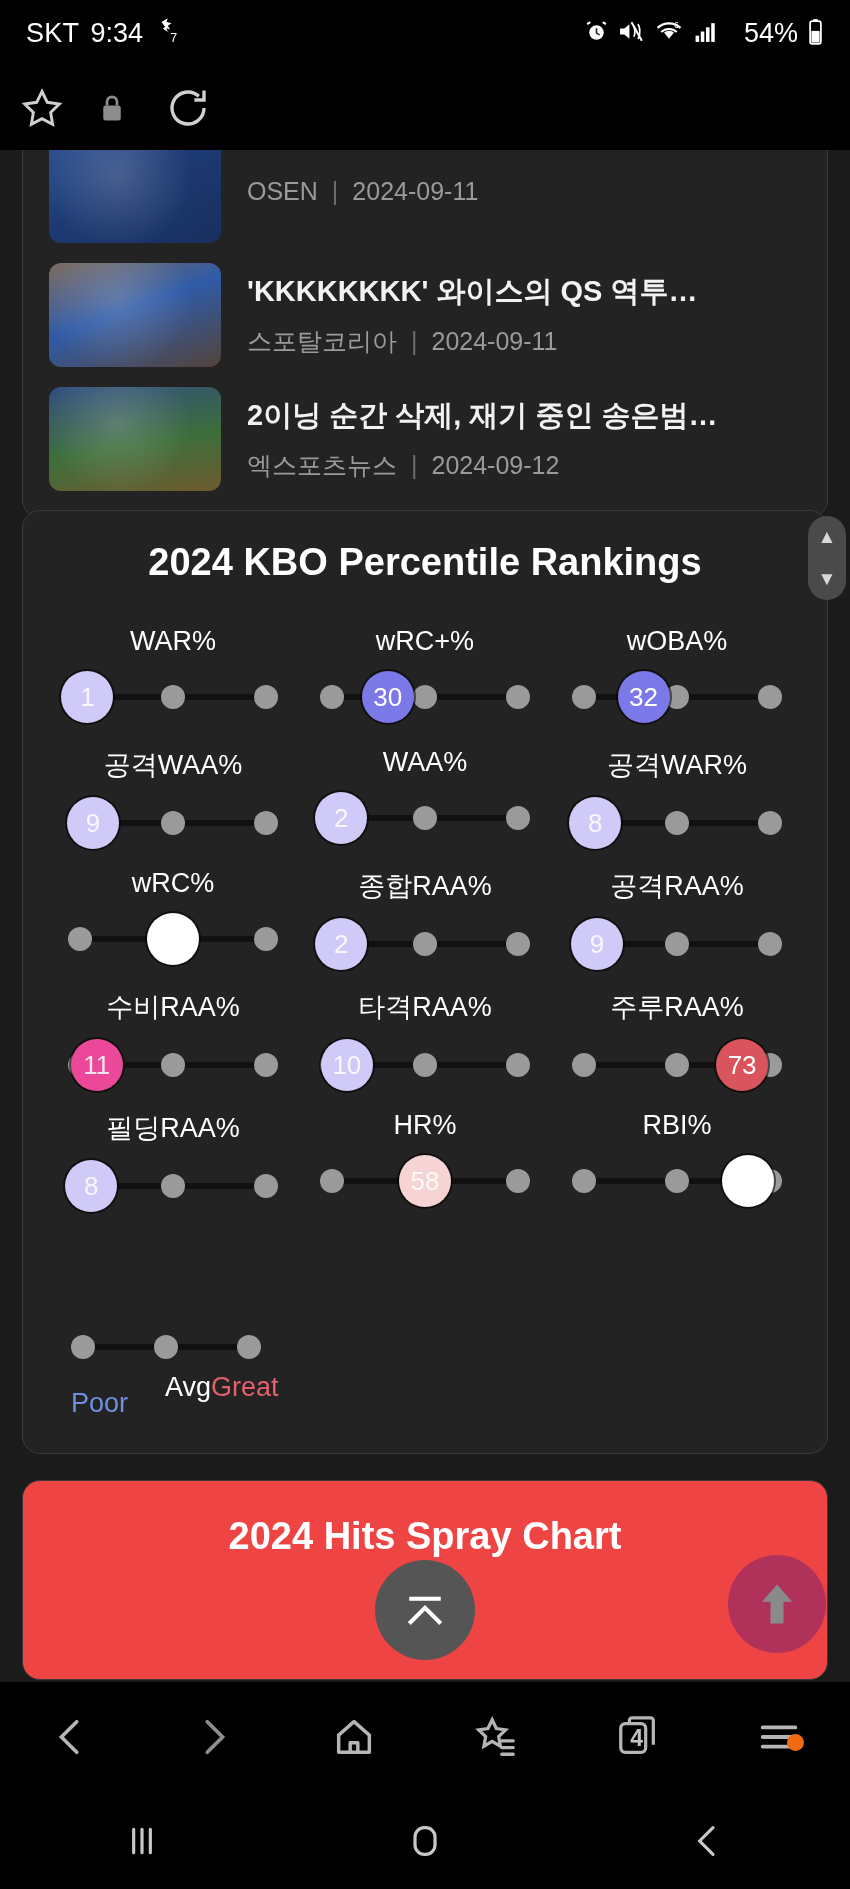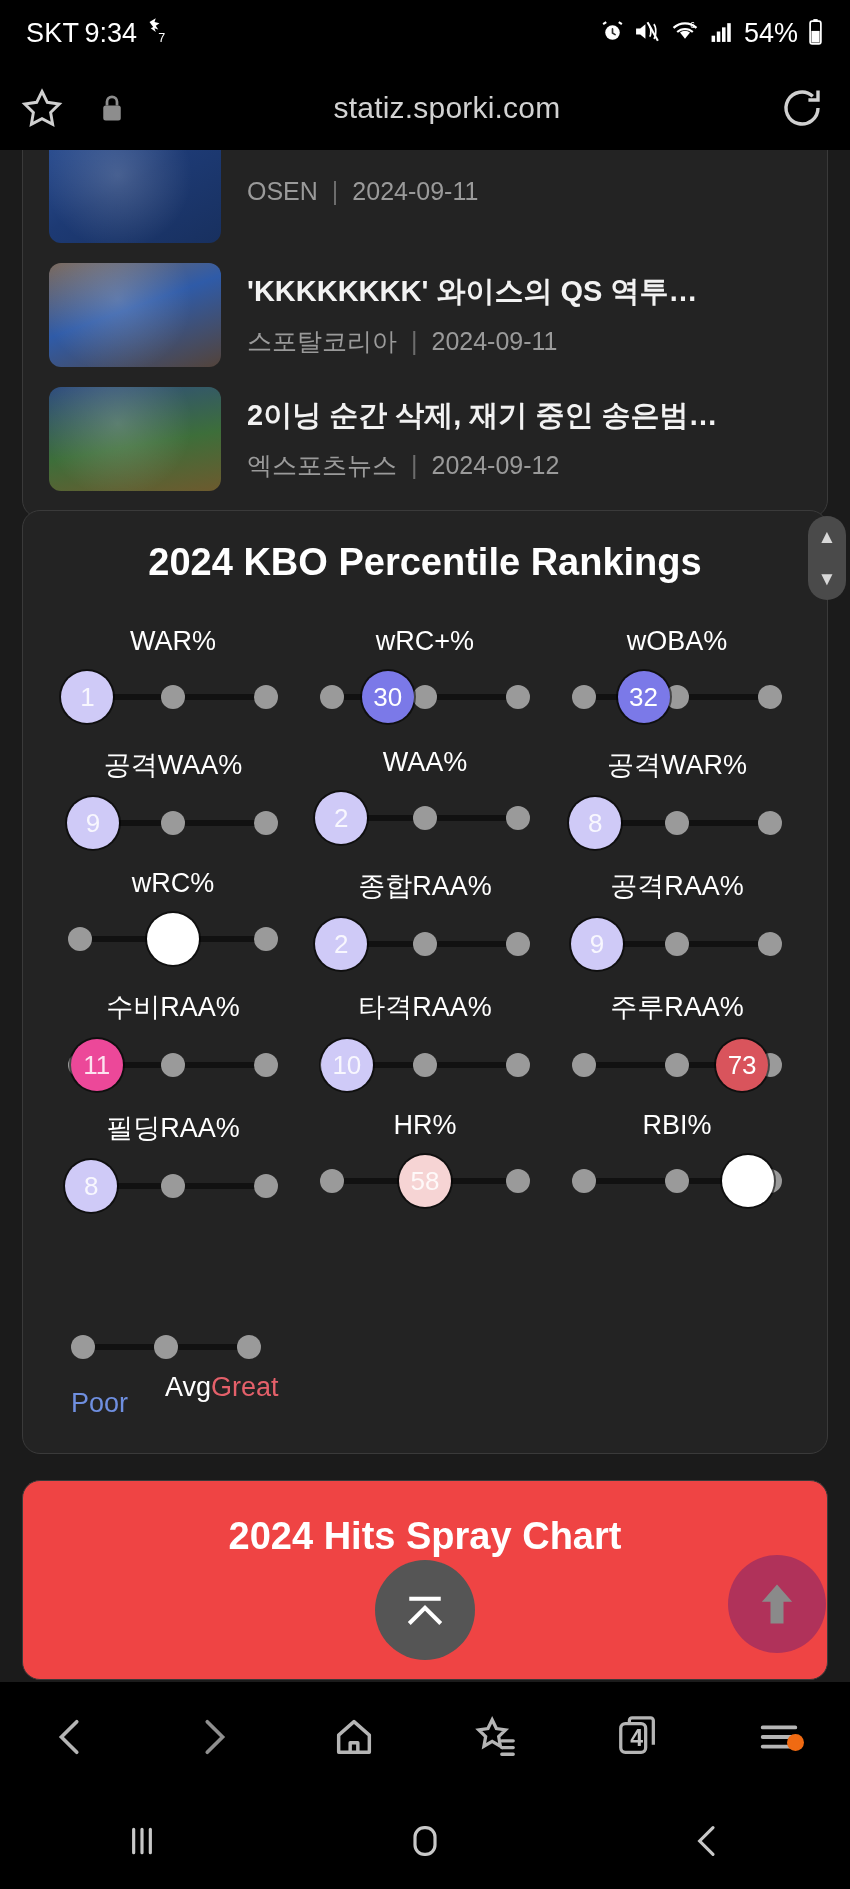--- a/index.html
+++ b/index.html
@@ -10,25 +10,25 @@
     overflow: hidden;
   }
   #screen { position: relative; width: 850px; height: 1889px; background: #000; }
 
   
   .statusbar {
     position: absolute; top: 0; left: 0; width: 850px; height: 66px;
     display: flex; align-items: center; justify-content: space-between;
     padding: 0 26px; color: #fff;
   }
-  .sb-left { display: flex; align-items: center; gap: 5px; }
+  .sb-left { display: flex; align-items: center; gap: 11px; }
   .sb-carrier { font-size: 27px; letter-spacing: .3px; }
   .sb-time { font-size: 27px; }
   .sb-right { display: flex; align-items: center; gap: 9px; }
-  .sb-pct { font-size: 27px; margin-left: 0; }
+  .sb-pct { font-size: 27px; margin-left: 16px; }
   .ico { display: inline-block; line-height: 1; }
 
   
   .urlbar {
     position: absolute; top: 66px; left: 0; width: 850px; height: 84px;
     display: flex; align-items: center; background: #000;
   }
   .urlbar .slot { display: flex; align-items: center; justify-content: center; }
   .url-star { width: 84px; }
   .url-lock { width: 56px; }
@@ -224,21 +224,20 @@
       <svg width="44" height="44" viewBox="0 0 24 24" fill="none" stroke="#d0d0d0" stroke-width="1.6">
         <path d="M12 3l2.9 5.9 6.5.9-4.7 4.6 1.1 6.5L12 17.8 6.2 20.9l1.1-6.5L2.6 9.8l6.5-.9z"></path>
       </svg>
     </div>
     <div class="slot url-lock">
       <svg width="26" height="30" viewBox="0 0 20 24" fill="#8d8d8d">
         <rect x="3" y="10" width="14" height="12" rx="2"></rect>
         <path d="M6 10V7a4 4 0 018 0v3" stroke="#8d8d8d" stroke-width="2.2" fill="none"></path>
       </svg>
     </div>
-    <div class="url-text">statiz.sporki.com</div>
     <div class="slot url-reload">
       <svg width="48" height="48" viewBox="0 0 24 24" fill="none" stroke="#d0d0d0" stroke-width="1.7">
         <path d="M20 12a8 8 0 11-2.6-5.9"></path>
         <path d="M20 3.2V8h-4.8"></path>
       </svg>
     </div>
   </div>
 
   <div class="page">
 

